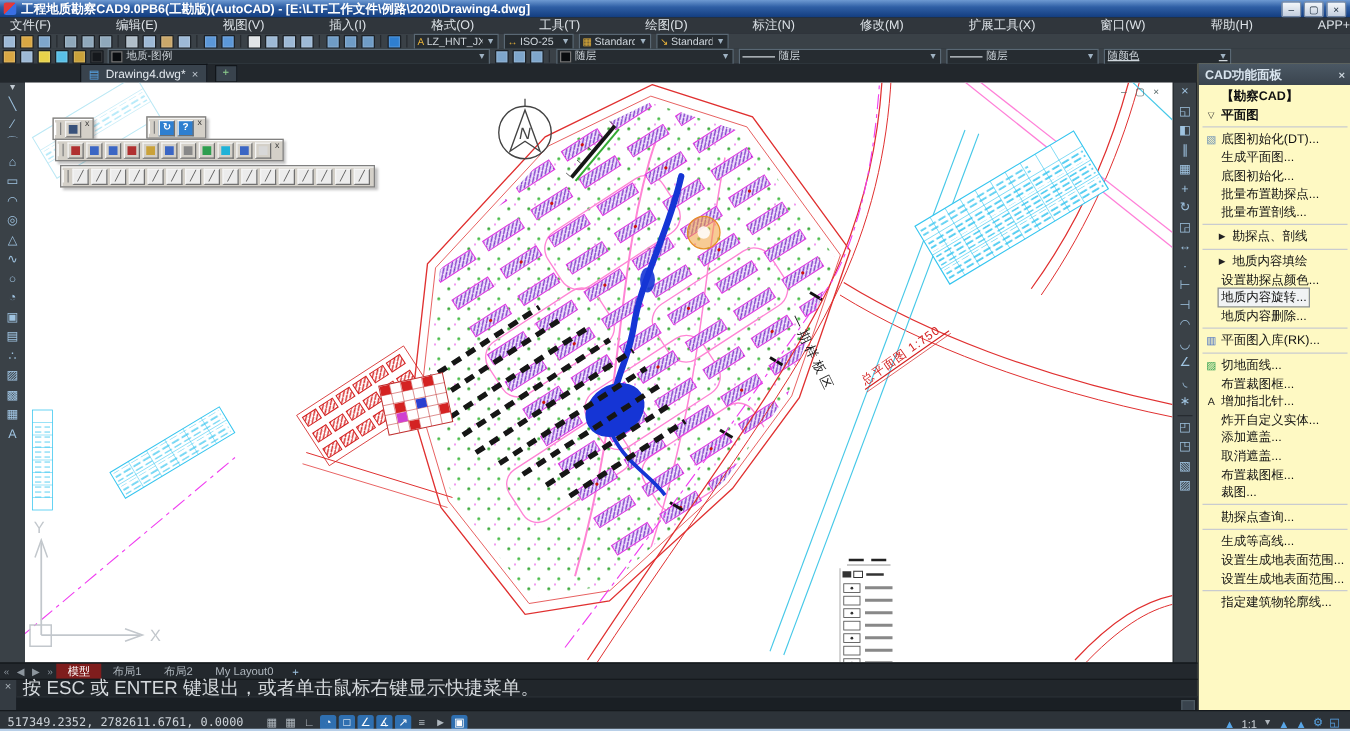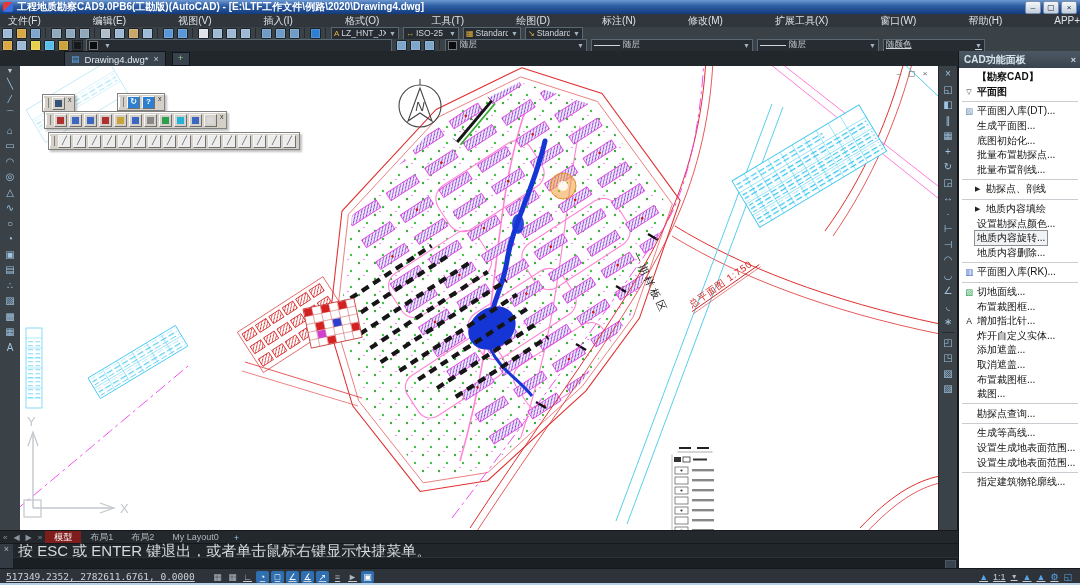--- a/index.html
+++ b/index.html
@@ -56,21 +56,21 @@
   
   .ftb{position:absolute;background:#d4d0c8;border:1px solid #808080;box-shadow:1px 1px 0 #fff inset, 2px 2px 2px rgba(0,0,0,.25);
     display:flex;align-items:center;padding:1px 2px 1px 1px;height:14px;}
   .ftb .grip{width:3px;height:10px;border-left:1px solid #fff;border-right:1px solid #808080;margin-right:2px;flex:none;}
   .fchip{width:11px;height:11px;margin:0 1px;border:1px solid;border-color:#f5f5f5 #6f6f6f #6f6f6f #f5f5f5;
     background:#d4d0c8;display:flex;align-items:center;justify-content:center;flex:none;}
   .fchip .fin{width:7px;height:7px;}
   .fchip .fg{font-size:8px;line-height:8px;color:#fff;font-weight:bold;}
   .ftb .fx{font-size:7px;color:#333;margin-left:2px;align-self:flex-start;}
   
-  .panel{position:absolute;left:958px;top:51px;width:122px;height:517px;background:#ffffff;border-left:1px solid #15191d;display:flex;flex-direction:column;}
+  .panel{position:absolute;left:958px;top:51px;width:122px;height:517px;background:#fef9c3;border-left:1px solid #15191d;display:flex;flex-direction:column;}
   .phead{height:17px;background:linear-gradient(#4b5864,#3a444e);color:#d8e4ee;font-size:10px;font-weight:bold;
     display:flex;align-items:center;padding:0 5px;flex:none;}
   .phead .px{margin-left:auto;font-size:9px;color:#cdd6de;}
   .pbody{flex:1;overflow:hidden;padding-top:2px;}
   .prow{display:flex;align-items:center;height:14.6px;font-size:10px;color:#111;padding-left:4px;white-space:nowrap;cursor:default;}
   .prow .pic{width:12px;font-size:8.5px;text-align:center;flex:none;}
   .prow .parr{width:9px;font-size:7px;color:#222;flex:none;}
   .prow .plbl{padding:0 2px;}
   .prow.group .plbl{font-weight:bold;}
   .prow.section .plbl{font-weight:bold;}
@@ -84,22 +84,22 @@
   .ltab.active{background:#7f1d1d;color:#fff;}
   .laddbtn{padding:0 6px;color:#9fc3e0;}
   
   .cmd{position:absolute;left:0;top:543px;width:958px;height:25px;background:#21262b;display:flex;border-top:1px solid #15191d;}
   .cmdclose{width:13px;background:#343b42;display:flex;align-items:flex-start;justify-content:center;color:#aeb6bd;font-size:9px;}
   .cmdmain{flex:1;display:flex;flex-direction:column;}
   .cmdline1{height:13px;line-height:13px;color:#d5d9dd;font-size:15px;padding-left:5px;white-space:nowrap;}
   .cmdline2{flex:1;background:#1a1f24;border-top:1px solid #2b3136;position:relative;}
   .cmdnub{position:absolute;right:2px;top:2px;width:9px;height:7px;background:#39434d;border:1px solid #4c5861;}
   
-  .statusbar{position:absolute;left:0;top:568px;width:1080px;height:15px;background:#2d3339;display:flex;align-items:center;
-    border-top:1px solid #15191d;color:#ccd2d8;text-decoration:underline;}
+  .statusbar{position:absolute;left:0;top:568px;width:1080px;height:15px;background:#2d3339;display:flex;align-items:flex-end;
+    border-top:1px solid #15191d;color:#ccd2d8;}
   .coords{font-family:"DejaVu Sans Mono","Liberation Mono",monospace;font-size:9.5px;padding-left:6px;width:205px;flex:none;}
   .toggles{display:flex;gap:2px;}
   .tgl{width:13px;height:12px;line-height:12px;text-align:center;font-size:9px;color:#aeb6bd;border-radius:2px;}
   .tgl.on{background:#2f6fb0;color:#fff;}
   .srt{margin-left:auto;display:flex;align-items:center;gap:5px;padding-right:8px;font-size:9px;color:#58a6e8;}
   .srt .lab{color:#ccd2d8;font-size:9px;}
   .bottomstrip{position:absolute;left:0;top:583px;width:1080px;height:2px;background:#b8cfe8;}
 </style>
 </head>
 <body>
@@ -185,20 +185,21 @@
 
   <div class="tbrow" id="tb2">
       <span class="chip" style="background: rgb(217, 167, 67);"></span>
       <span class="chip" style="background: rgb(157, 185, 214);"></span>
       <span class="chip" style="background: rgb(232, 210, 74);"></span>
       <span class="chip" style="background: rgb(88, 192, 232);"></span>
       <span class="chip" style="background: rgb(202, 162, 58);"></span>
       <span class="chip" style="background: rgb(21, 24, 28);"></span>
       <span class="combo" style="width: 300px;">
         <span class="swatch"></span>
+        <span class="lbl">地质-图例</span>
         <span class="arr">▼</span>
       </span>
       <span class="chip" style="background: rgb(126, 166, 204);"></span>
       <span class="chip" style="background: rgb(126, 166, 204);"></span>
       <span class="chip" style="background: rgb(126, 166, 204);"></span>
       <span class="tsep"></span>
       <span class="combo" style="width: 136px;">
         <span class="swatch"></span>
         <span class="lbl">随层</span>
         <span class="arr">▼</span>
@@ -1153,21 +1154,21 @@
           <span class="pic"></span>
           <span class="plbl">【勘察CAD】</span>
         </div>
         <div class="prow section">
           <span class="pic" style="color: rgb(51, 51, 51); font-size: 7px;">▽</span>
           <span class="plbl">平面图</span>
         </div>
         <div class="psep"></div>
         <div class="prow">
           <span class="pic" style="color: rgb(106, 143, 181);">▧</span>
-          <span class="plbl">平面图入库(DT)...</span>
+          <span class="plbl">底图初始化(DT)...</span>
         </div>
         <div class="prow">
           <span class="pic"></span>
           <span class="plbl">生成平面图...</span>
         </div>
         <div class="prow">
           <span class="pic"></span>
           <span class="plbl">底图初始化...</span>
         </div>
         <div class="prow">

